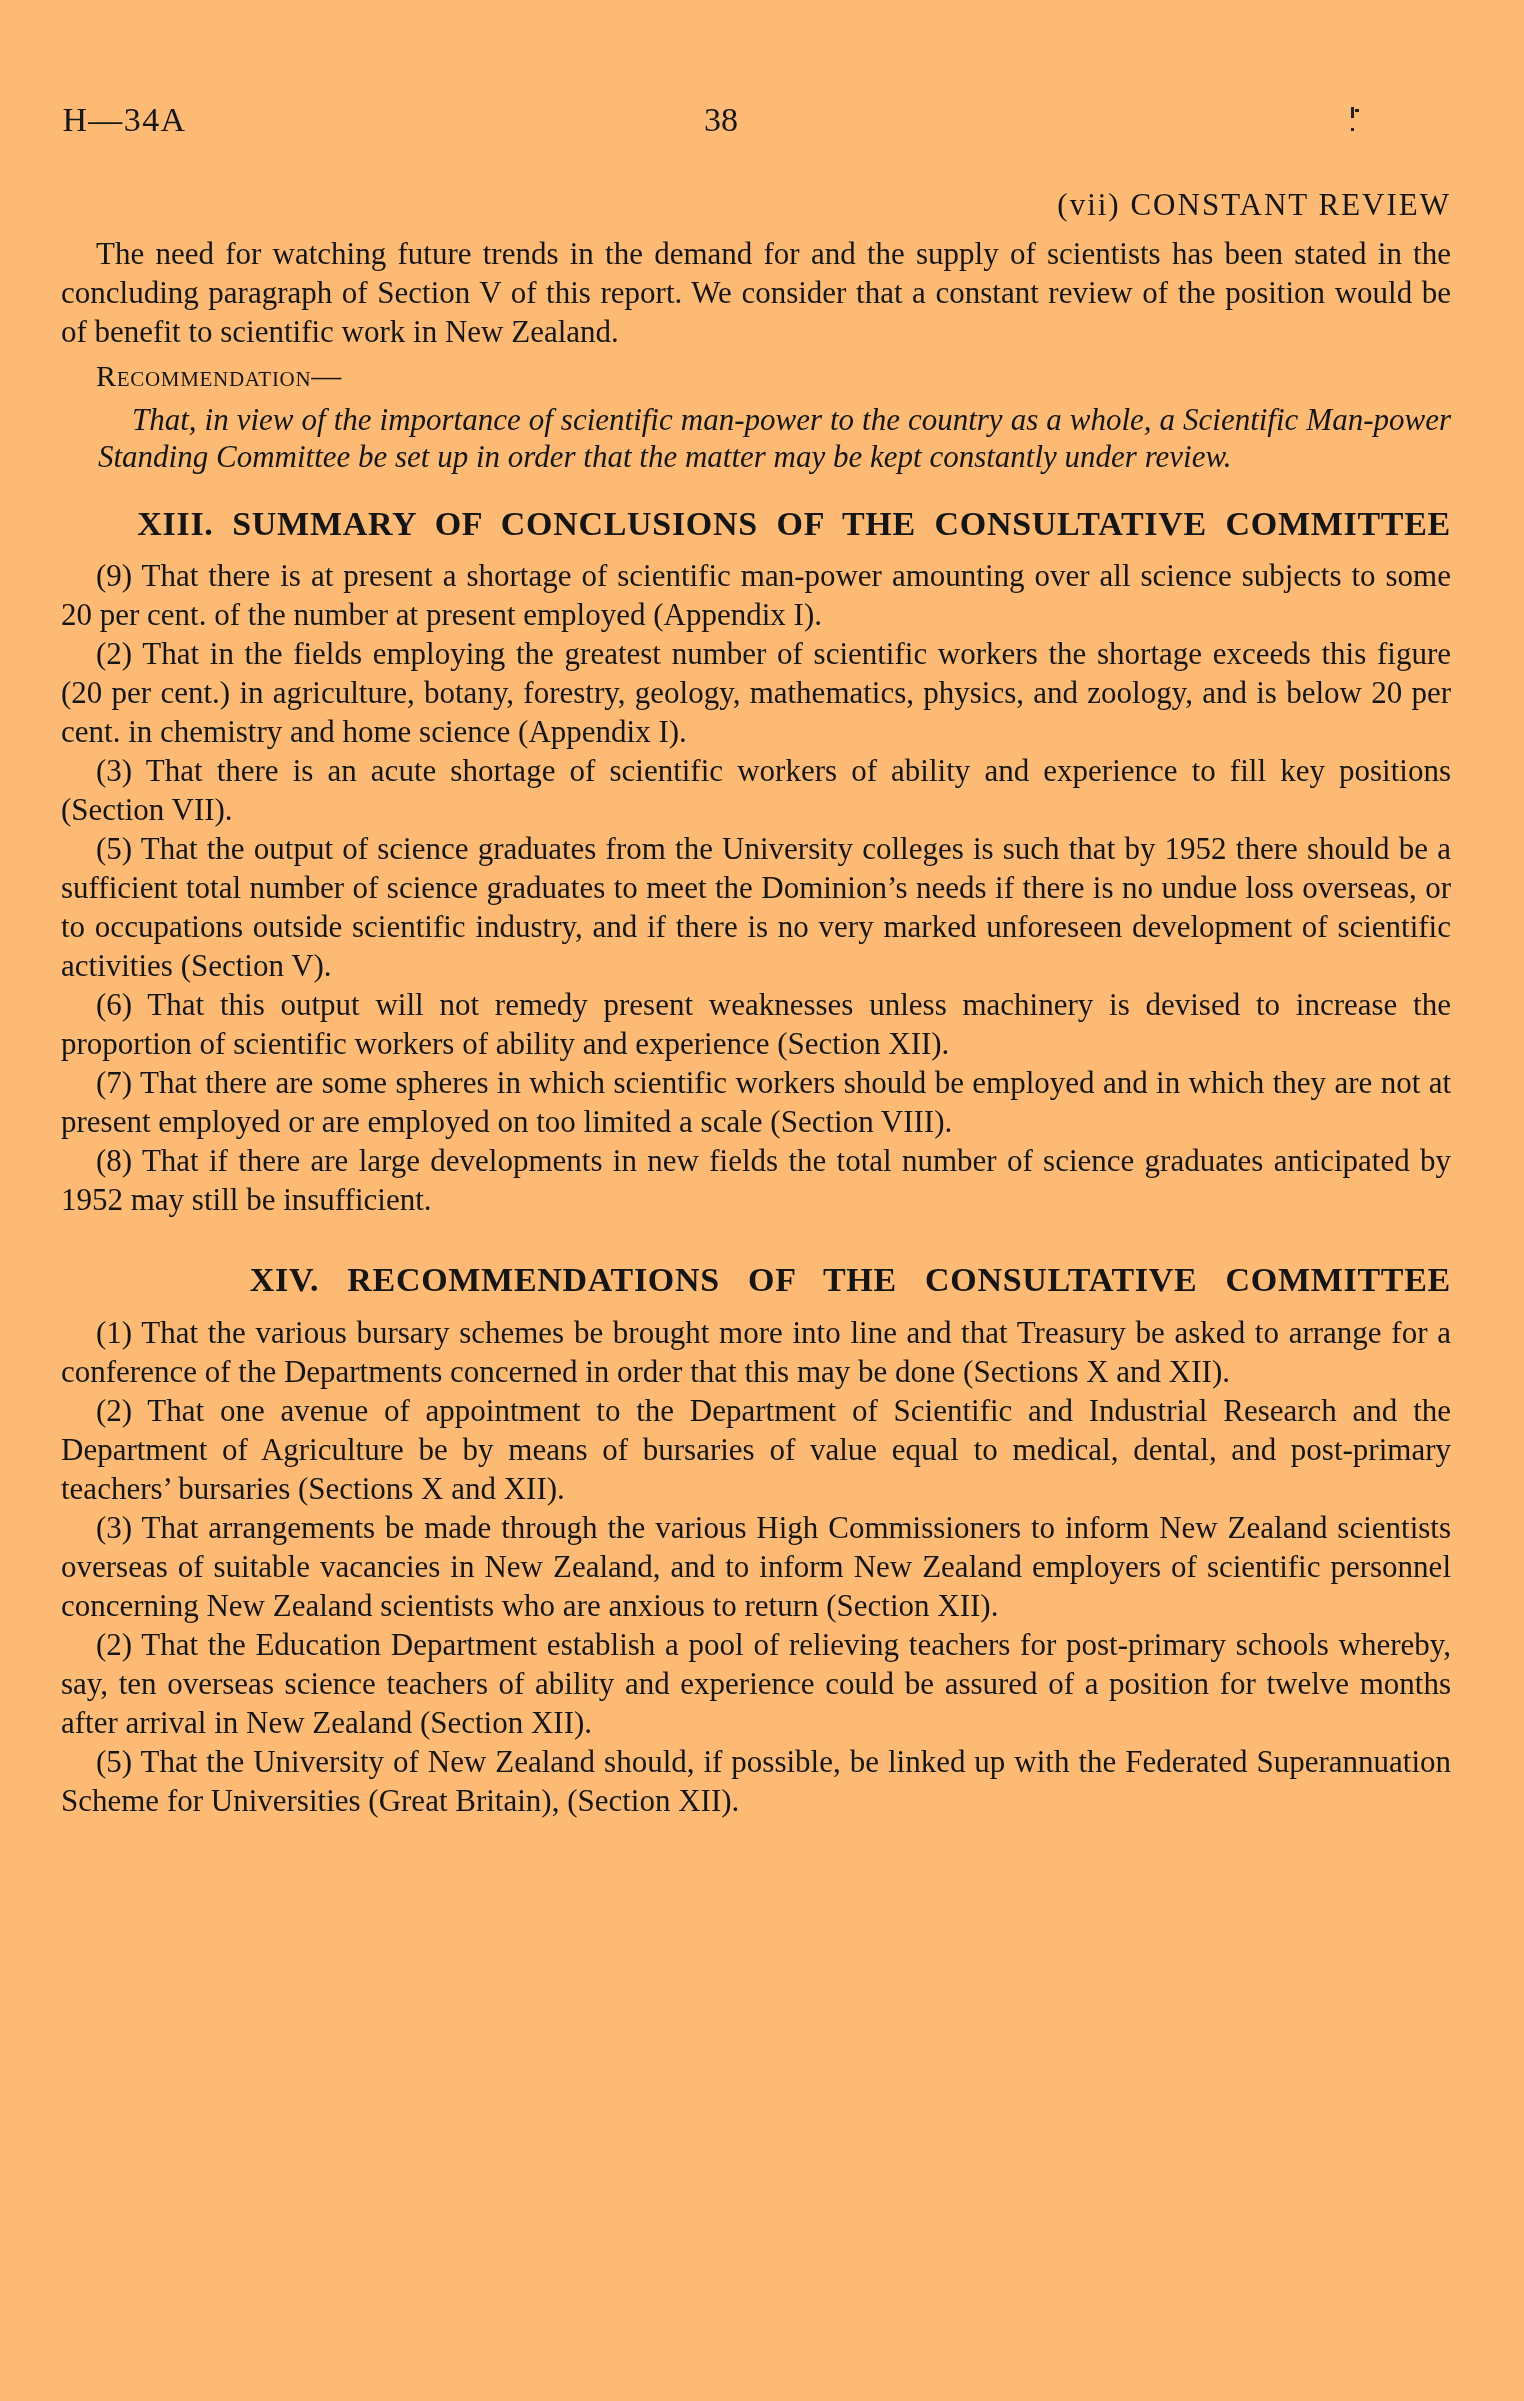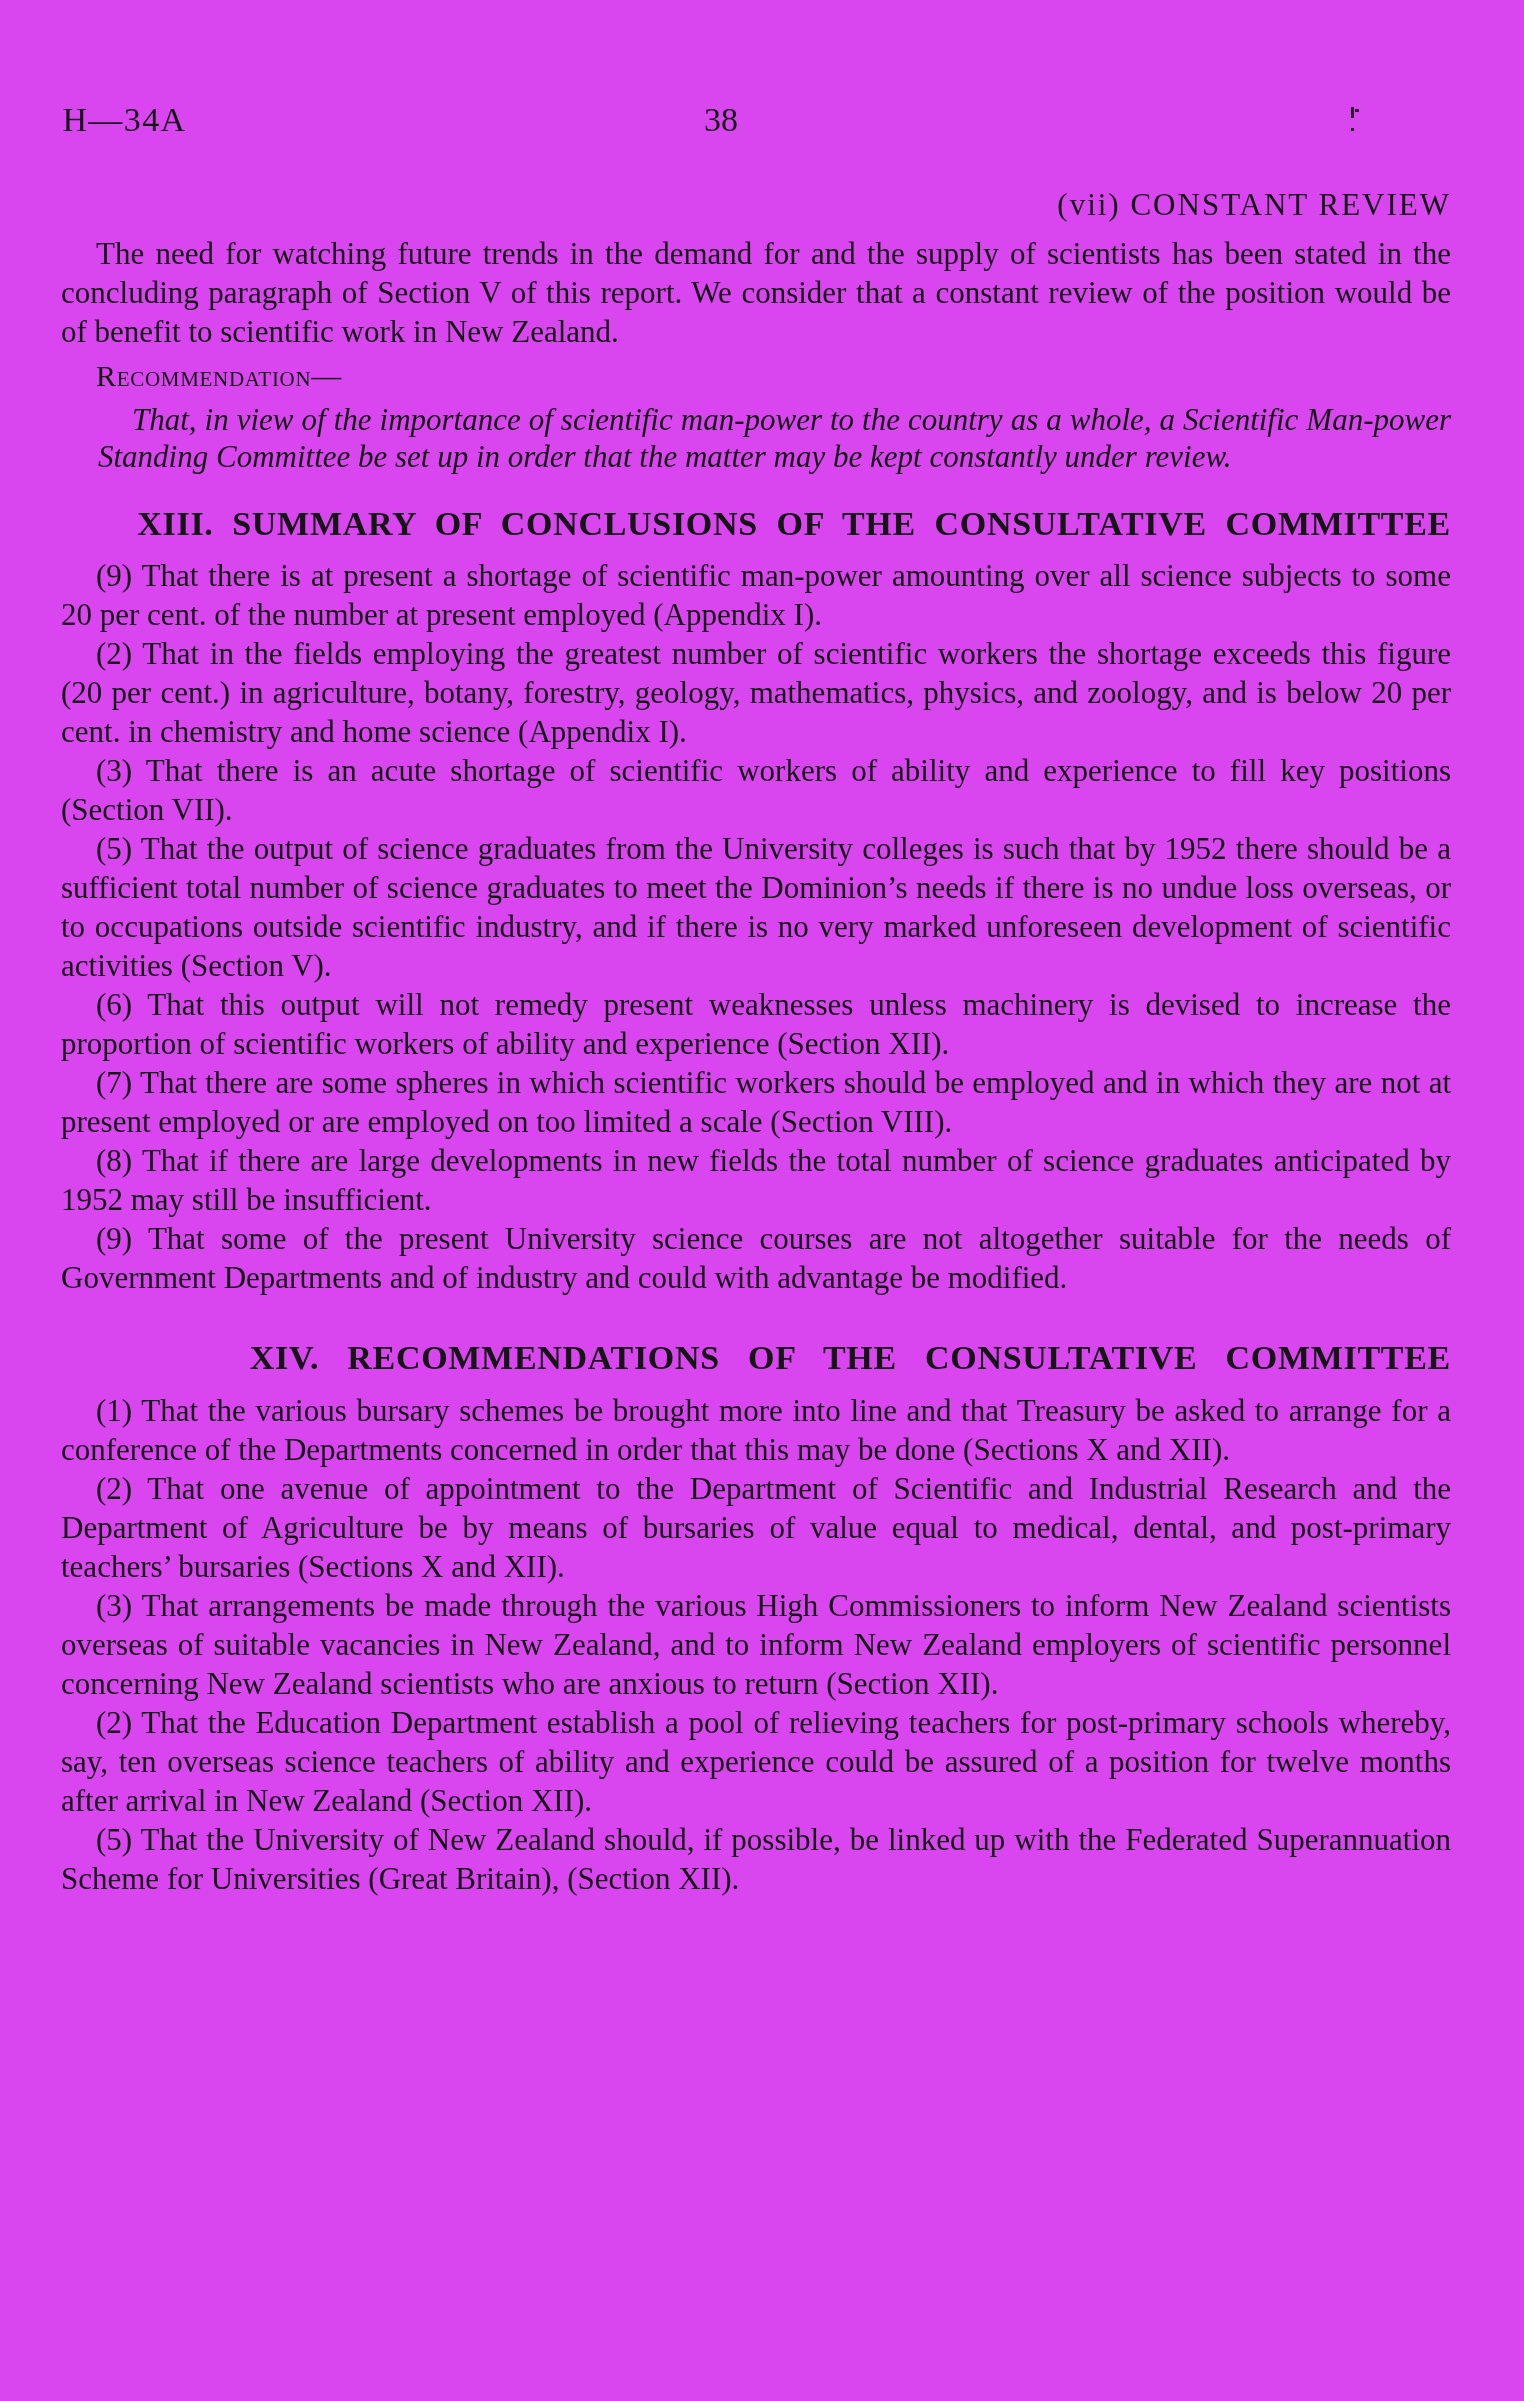--- a/index.html
+++ b/index.html
@@ -11,21 +11,21 @@
     width: 1524px;
     height: 2401px;
     position: relative;
     font-family: "Liberation Serif", "DejaVu Serif", serif;
     color: #151515;
     overflow: hidden;
   }
   .page {
     position: absolute;
     inset: 0;
-    background: #d946ef;
+    background: #fdba74;
     text-decoration: underline;
   }
   .content {
     position: absolute;
     left: 61px;
     top: 101px;
     width: 1390px;
   }
   .header-row {
     position: relative;
@@ -123,21 +123,20 @@
 
     <h2 class="section-heading">XIII. SUMMARY OF CONCLUSIONS OF THE CONSULTATIVE COMMITTEE</h2>
 
     <p class="body-par">(9) That there is at present a shortage of scientific man-power amounting over all science subjects to some 20 per cent. of the number at present employed (Appendix I).</p>
     <p class="body-par">(2) That in the fields employing the greatest number of scientific workers the shortage exceeds this figure (20 per cent.) in agriculture, botany, forestry, geology, mathematics, physics, and zoology, and is below 20 per cent. in chemistry and home science (Appendix I).</p>
     <p class="body-par">(3) That there is an acute shortage of scientific workers of ability and experience to fill key positions (Section VII).</p>
     <p class="body-par">(5) That the output of science graduates from the University colleges is such that by 1952 there should be a sufficient total number of science graduates to meet the Dominion’s needs if there is no undue loss overseas, or to occupations outside scientific industry, and if there is no very marked unforeseen development of scientific activities (Section V).</p>
     <p class="body-par">(6) That this output will not remedy present weaknesses unless machinery is devised to increase the proportion of scientific workers of ability and experience (Section XII).</p>
     <p class="body-par">(7) That there are some spheres in which scientific workers should be employed and in which they are not at present employed or are employed on too limited a scale (Section VIII).</p>
     <p class="body-par">(8) That if there are large developments in new fields the total number of science graduates anticipated by 1952 may still be insufficient.</p>
-    <p class="body-par">(9) That some of the present University science courses are not altogether suitable for the needs of Government Departments and of industry and could with advantage be modified.</p>
 
     <h2 class="section-heading wide">XIV. RECOMMENDATIONS OF THE CONSULTATIVE COMMITTEE</h2>
 
     <p class="body-par">(1) That the various bursary schemes be brought more into line and that Treasury be asked to arrange for a conference of the Departments concerned in order that this may be done (Sections X and XII).</p>
     <p class="body-par">(2) That one avenue of appointment to the Department of Scientific and Industrial Research and the Department of Agriculture be by means of bursaries of value equal to medical, dental, and post-primary teachers’ bursaries (Sections X and XII).</p>
     <p class="body-par">(3) That arrangements be made through the various High Commissioners to inform New Zealand scientists overseas of suitable vacancies in New Zealand, and to inform New Zealand employers of scientific personnel concerning New Zealand scientists who are anxious to return (Section XII).</p>
     <p class="body-par">(2) That the Education Department establish a pool of relieving teachers for post-primary schools whereby, say, ten overseas science teachers of ability and experience could be assured of a position for twelve months after arrival in New Zealand (Section XII).</p>
     <p class="body-par">(5) That the University of New Zealand should, if possible, be linked up with the Federated Superannuation Scheme for Universities (Great Britain), (Section XII).</p>
 
   </div>

